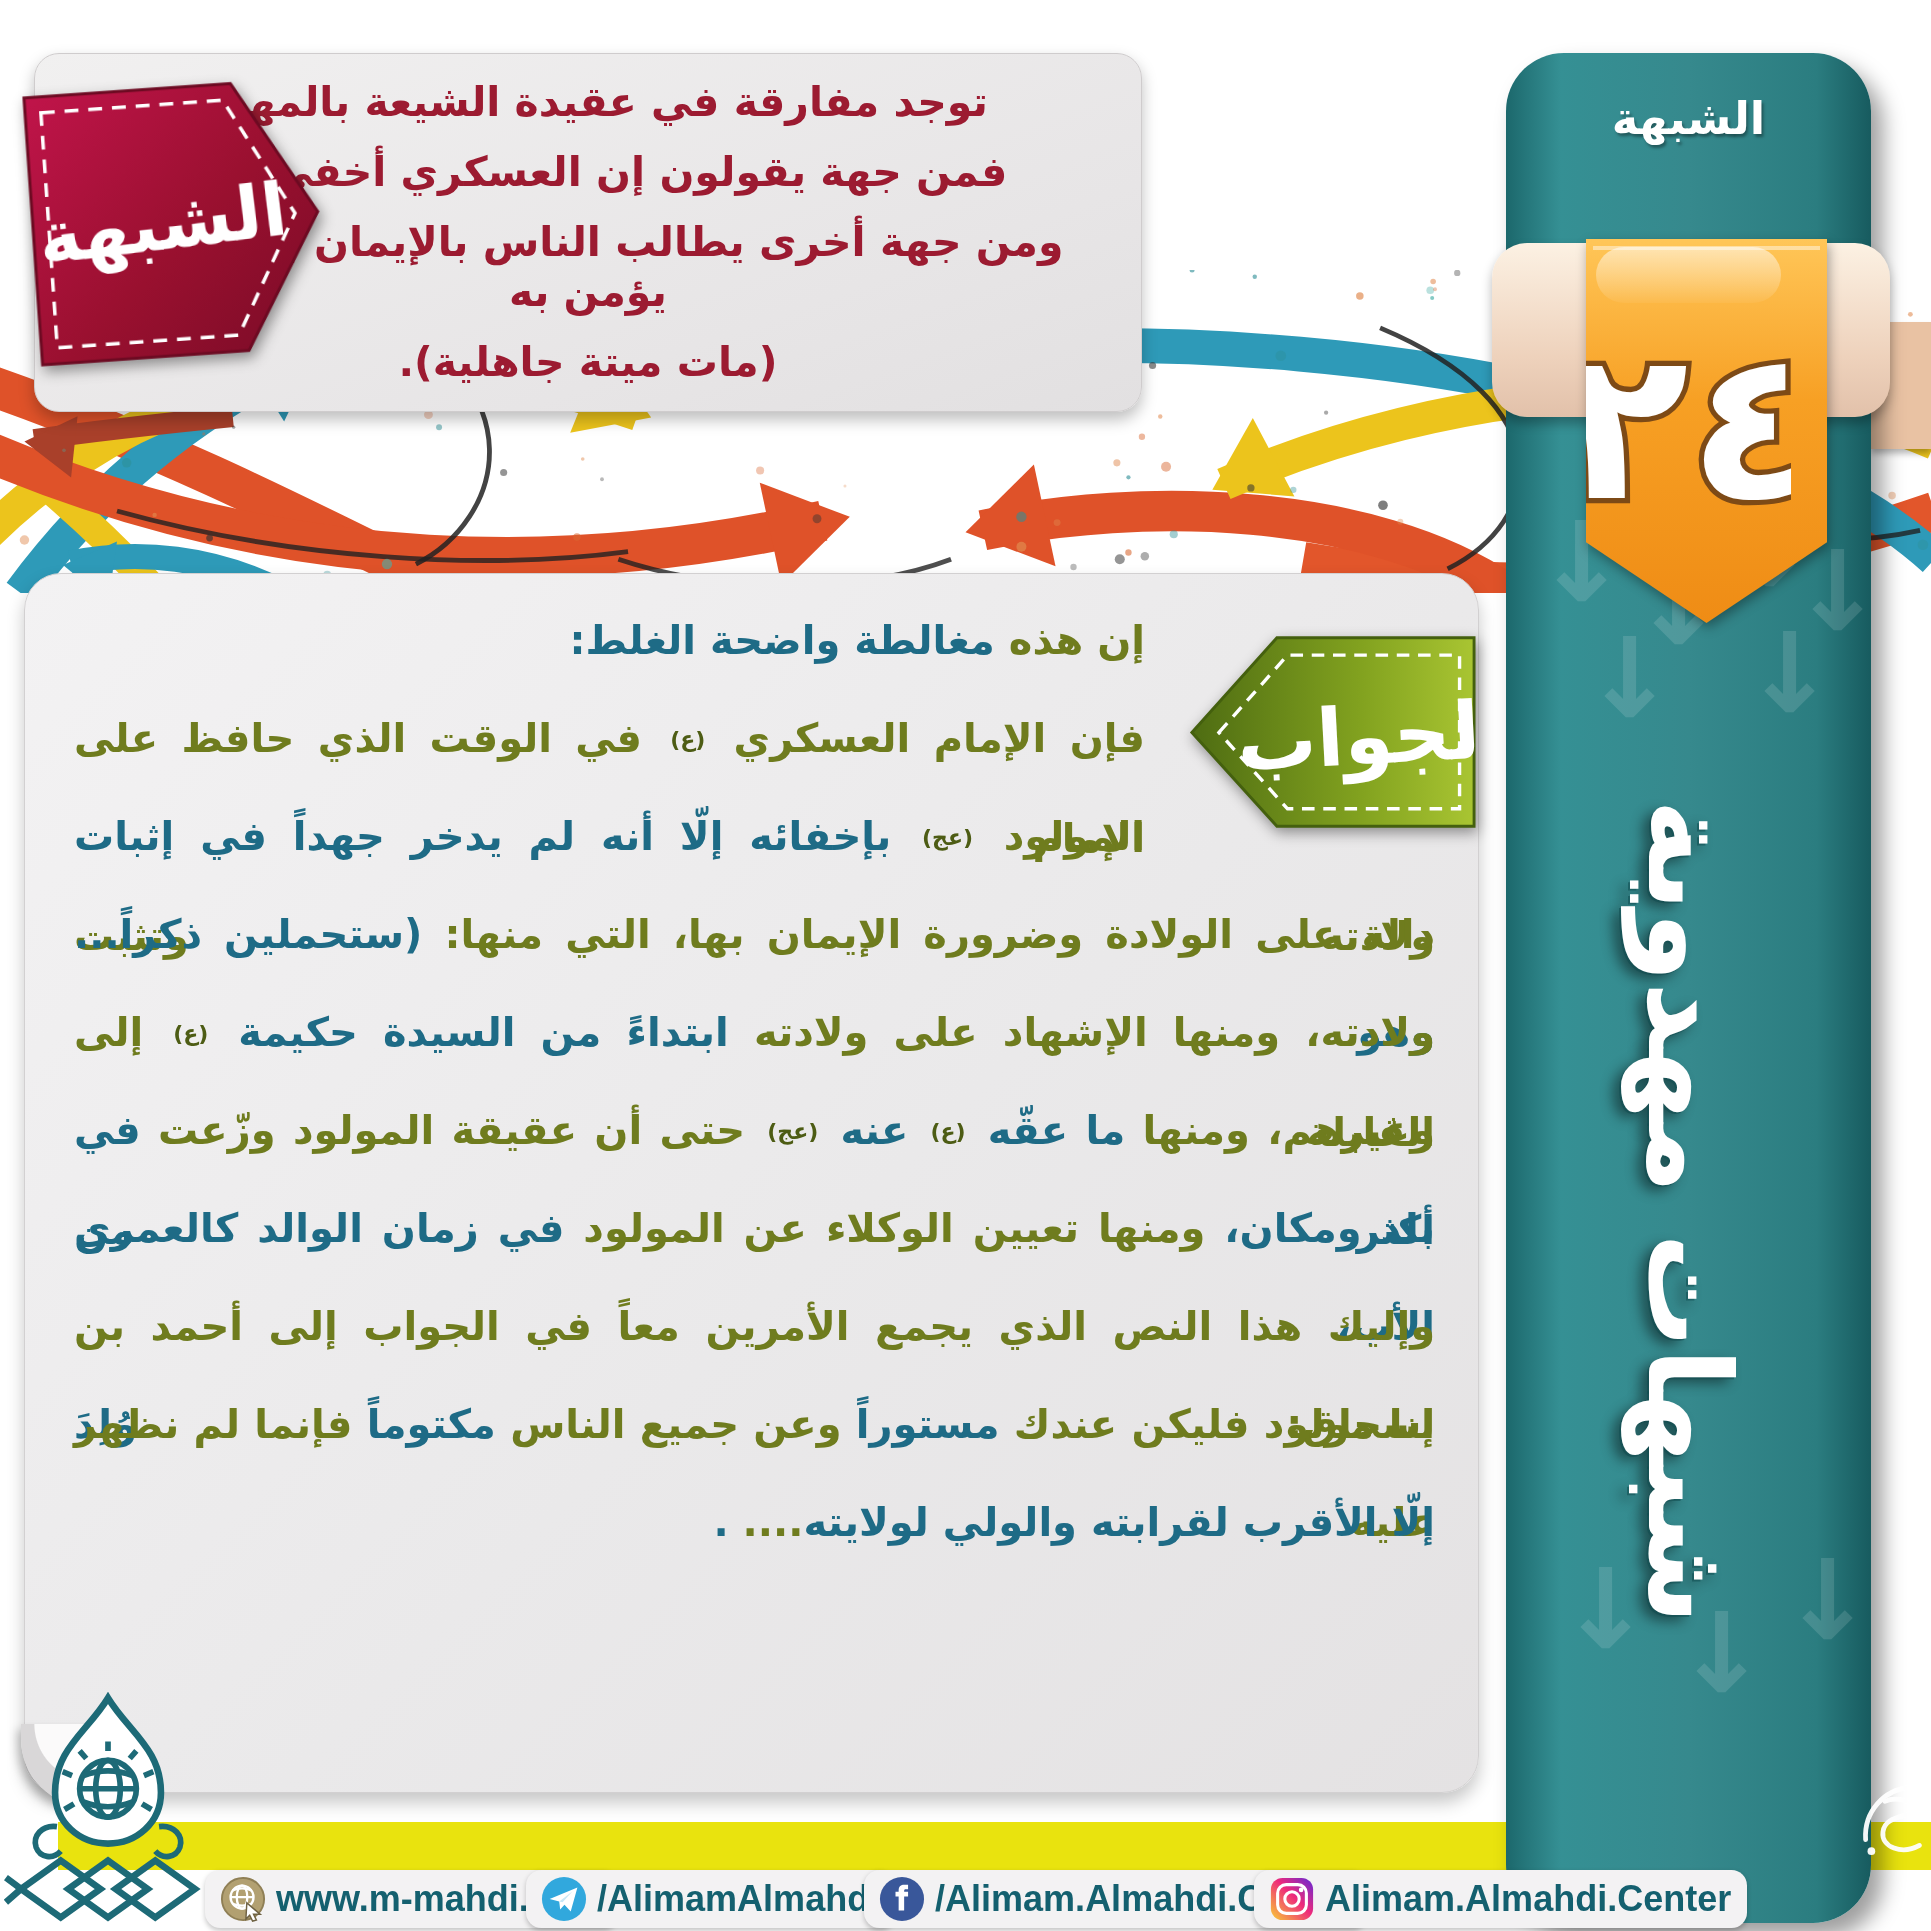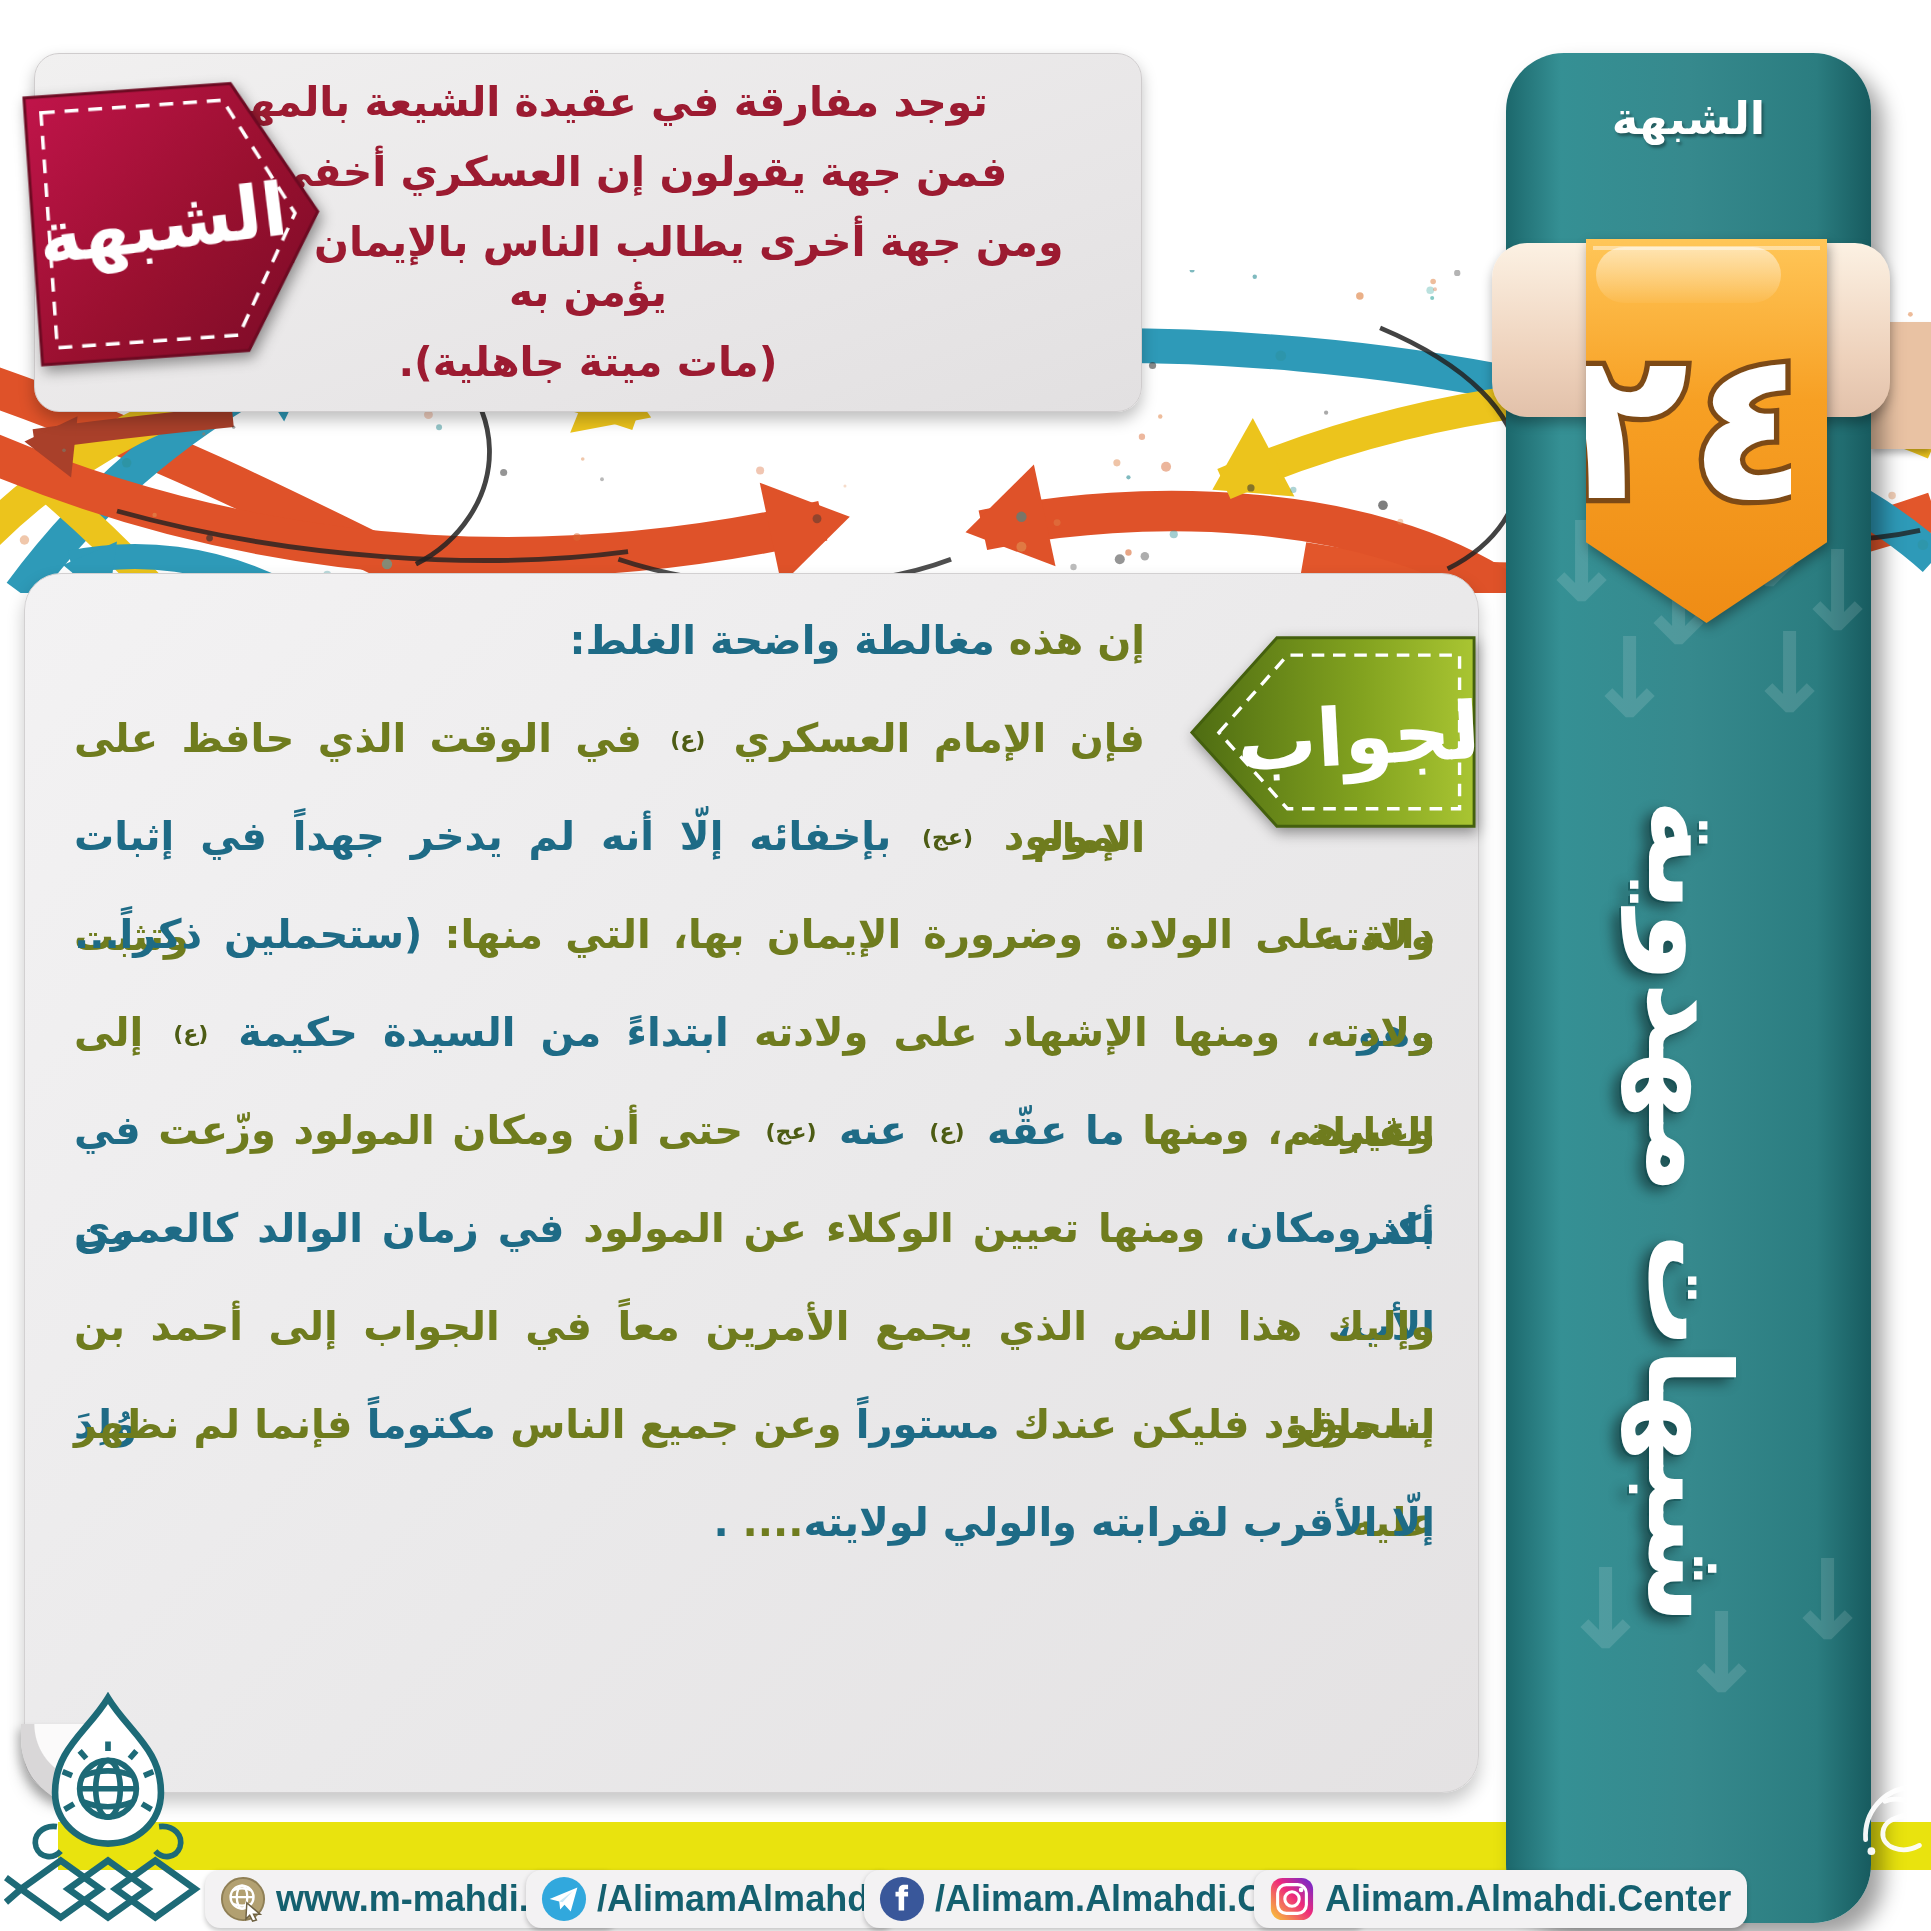--- a/index.html
+++ b/index.html
@@ -234,21 +234,21 @@
 
   <div class="answer-box">
     <div class="curl"></div>
     <div class="answer-text" id="answer-text">
       <div class="badge-spacer"></div>
     <div class="aline al-start"><span class="w-g">إن هذه </span><span class="w-b">مغالطة واضحة الغلط:</span></div>
         <div class="aline"><span class="w-g">فإن الإمام العسكري </span><span class="w-h">(ع)</span><span class="w-g"> في الوقت الذي حافظ على الإمام</span></div>
         <div class="aline"><span class="w-g">المولود </span><span class="w-h">(عج)</span><span class="w-b"> بإخفائه إلّا أنه لم يدخر جهداً في إثبات </span><span class="w-g">ولادته وتثبت</span></div>
         <div class="aline"><span class="w-g">دالة على الولادة وضرورة الإيمان بها، التي منها: </span><span class="w-b">(ستحملين ذكراً... وهو</span></div>
         <div class="aline"><span class="w-g">ولادته، ومنها الإشهاد على ولادته </span><span class="w-b">ابتداءً من السيدة حكيمة </span><span class="w-h">(ع)</span><span class="w-g"> إلى القابلة</span></div>
-        <div class="aline"><span class="w-g">وغيرهم، ومنها </span><span class="w-b">ما عقّه </span><span class="w-h">(ع)</span><span class="w-b"> عنه </span><span class="w-h">(عج)</span><span class="w-g"> حتى أن ومكان المولود وزّعت </span><span class="w-b">في أكثر من</span></div>
+        <div class="aline"><span class="w-g">وغيرهم، ومنها </span><span class="w-b">ما عقّه </span><span class="w-h">(ع)</span><span class="w-b"> عنه </span><span class="w-h">(عج)</span><span class="w-g"> حتى أن عقيقة المولود وزّعت </span><span class="w-b">في أكثر من</span></div>
         <div class="aline"><span class="w-b">بلد ومكان، </span><span class="w-g">ومنها تعيين الوكلاء عن المولود </span><span class="w-b">في زمان الوالد كالعمري الأب،</span></div>
         <div class="aline"><span class="w-g">وإليك هذا النص الذي يجمع الأمرين معاً في الجواب إلى أحمد بن إسحاق: </span><span class="w-b">وُلِدَ</span></div>
         <div class="aline"><span class="w-g">لنا مولود فليكن عندك </span><span class="w-b">مستوراً </span><span class="w-g">وعن جميع الناس </span><span class="w-b">مكتوماً </span><span class="w-g">فإنما لم نظهر عليه</span></div>
         <div class="aline al-start"><span class="w-b">إلّا الأقرب لقرابته والولي لولايته</span><span class="w-g">....</span><span class="w-b"> .</span></div>
       </div>
     <svg class="answer-badge" viewBox="0 0 298 214">
       <defs>
         <linearGradient id="grng" x1="0" y1="0" x2="1" y2="0">
           <stop offset="0" stop-color="#4e6c12"></stop>
             <stop offset=".6" stop-color="#82a21f"></stop>

